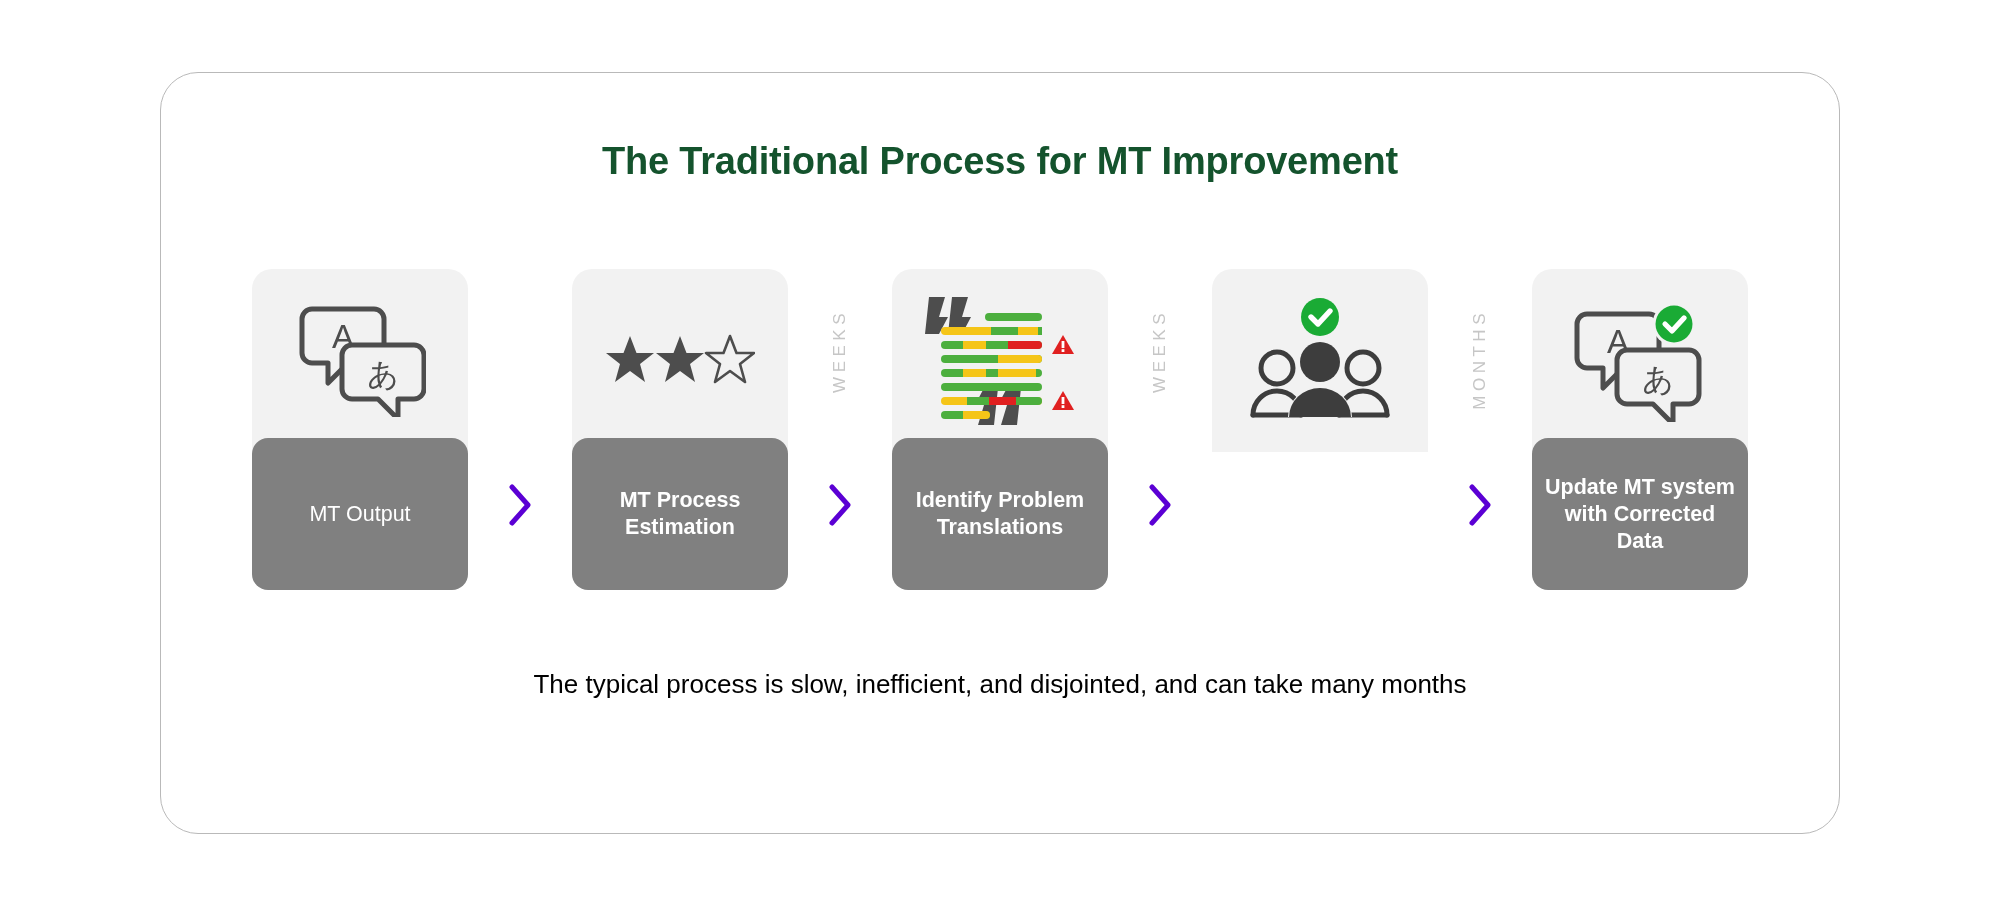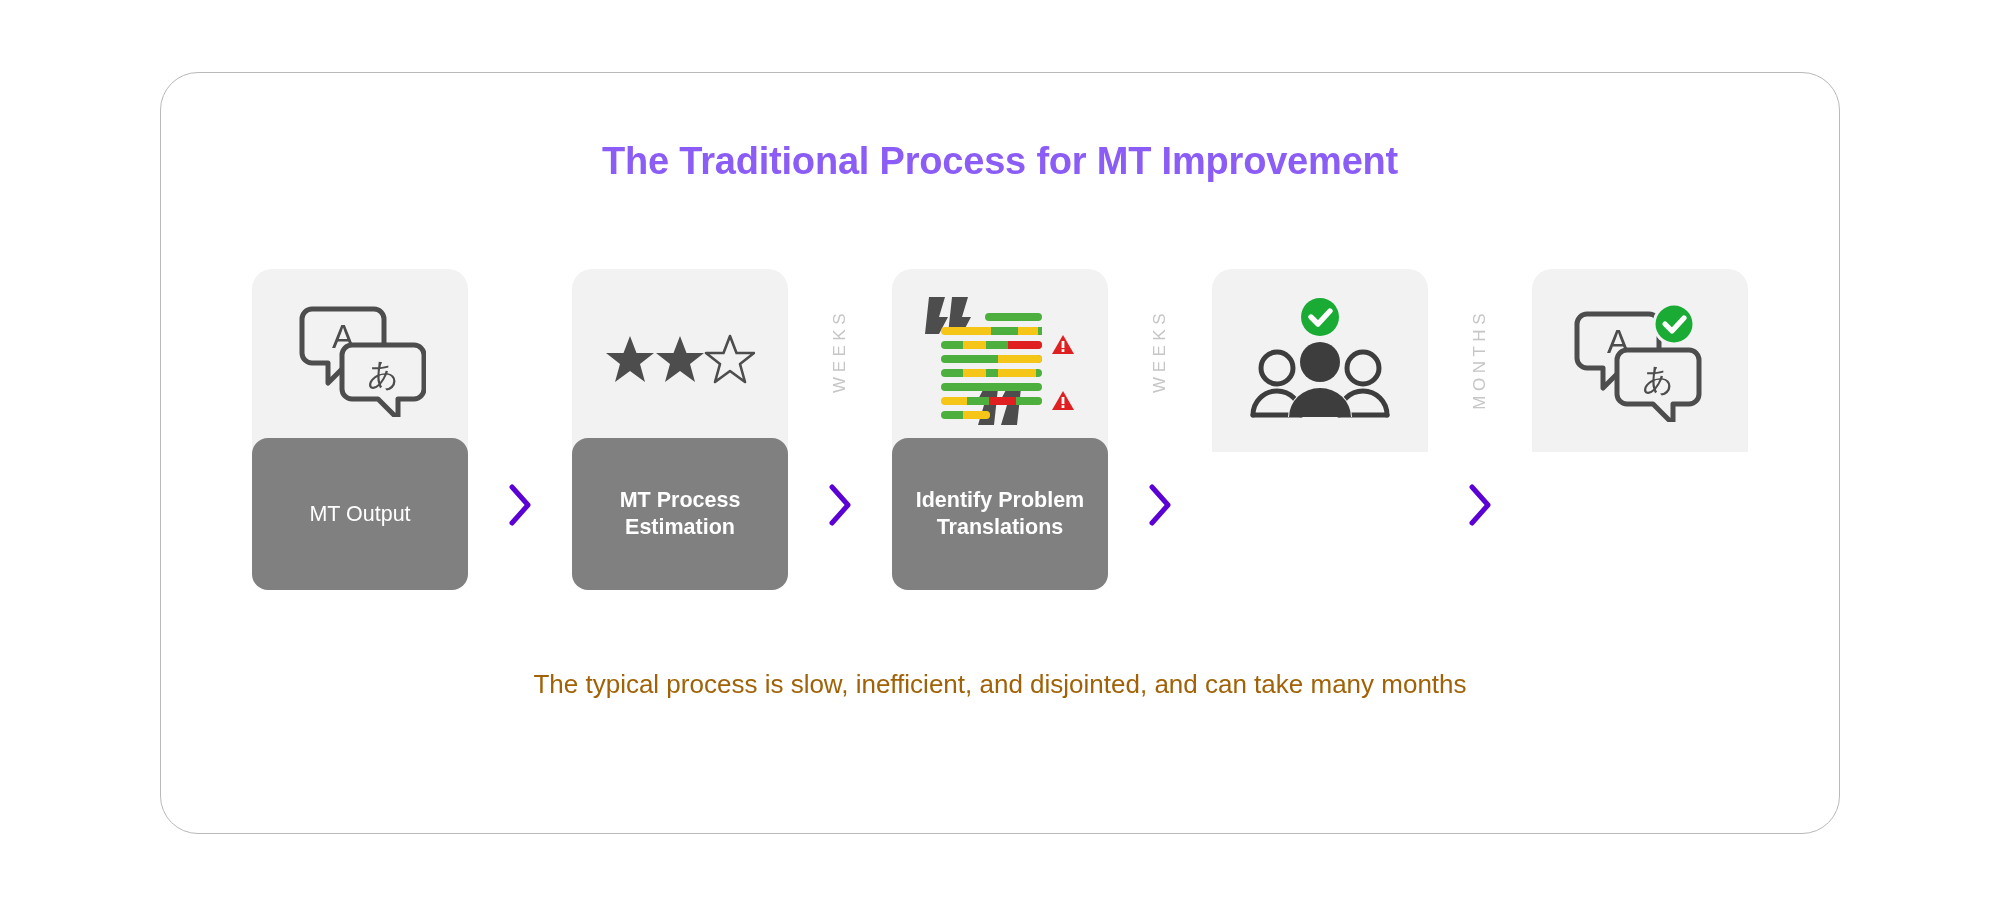--- a/index.html
+++ b/index.html
@@ -27,21 +27,21 @@
   }
 
   .panel-title {
     position: absolute;
     left: 0;
     top: 67px;
     width: 100%;
     text-align: center;
     font-size: 38px;
     font-weight: bold;
-    color: #8b5cf6;
+    color: #14532d;
     letter-spacing: -0.2px;
   }
 
   
   .flow {
     position: absolute;
     left: 0;
     top: 196px;
     width: 100%;
     height: 340px;
@@ -118,21 +118,21 @@
 
   
   .caption {
     position: absolute;
     left: 0;
     top: 592px;
     width: 100%;
     text-align: center;
     font-size: 26px;
     line-height: 38px;
-    color: #a16207;
+    color: #000000;
   }
   .caption div { white-space: nowrap; }
 </style>
 </head>
 <body>
 
 <div class="panel">
 
   <div class="panel-title">The Traditional Process for MT Improvement</div>
 
@@ -303,20 +303,21 @@
           <text x="49" y="53" font-family="'Liberation Sans',sans-serif" font-size="33" fill="#4d4d4d" text-anchor="middle">A</text>
           <path d="M48 60 a10 10 0 0 1 10-10 h62 a10 10 0 0 1 10 10 v34 a10 10 0 0 1 -10 10 h-16 v20 l-20 -20 h-26 a10 10 0 0 1 -10 -10 z" fill="#f2f2f2" stroke="#4d4d4d" stroke-width="5" stroke-linejoin="round" stroke-linecap="round"></path>
           <text x="89" y="90" font-family="'DejaVu Sans',sans-serif" font-size="31" fill="#4d4d4d" text-anchor="middle">あ</text>
           <g>
             <circle cx="105" cy="24" r="21.5" fill="#f2f2f2"></circle>
             <circle cx="105" cy="24" r="18.5" fill="#1aab35"></circle>
             <polyline points="96,24 103,31 115,18" fill="none" stroke="#ffffff" stroke-width="5.2" stroke-linecap="round" stroke-linejoin="round"></polyline>
           </g>
         </svg>
       </div>
+      <div class="label-box bold">Update MT system with Corrected Data</div>
     </div>
 
   </div>
 
   <div class="caption">
     <div>The typical process is slow, inefficient, and disjointed, and can take many months</div>
   </div>
 
 </div>
 

